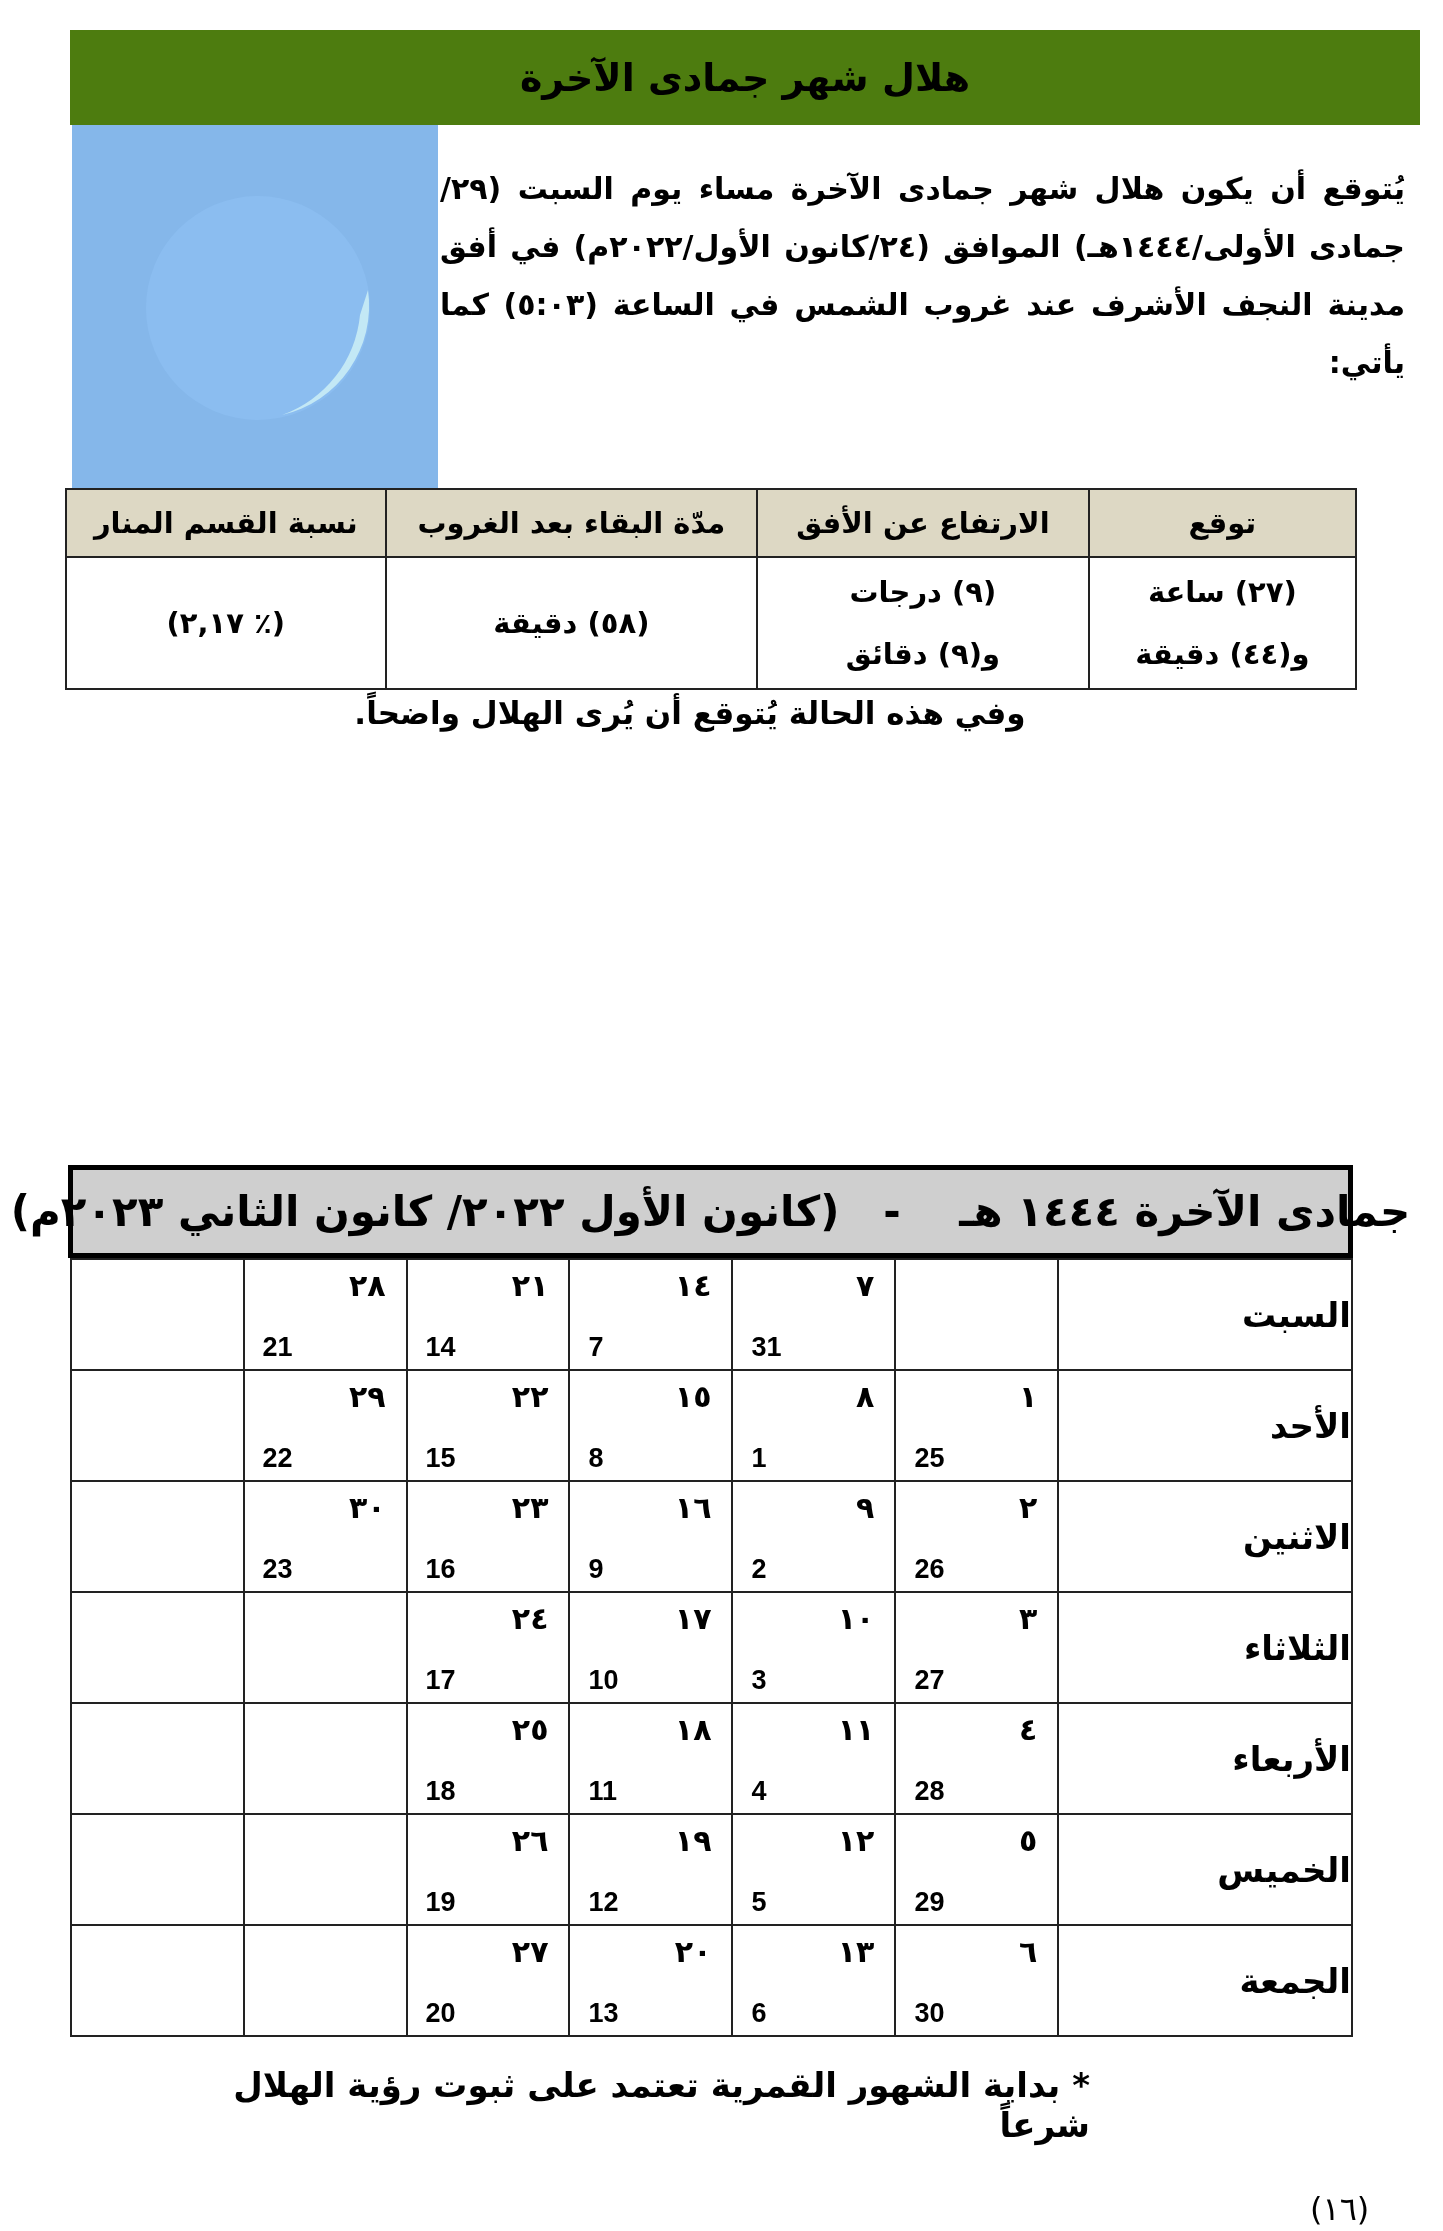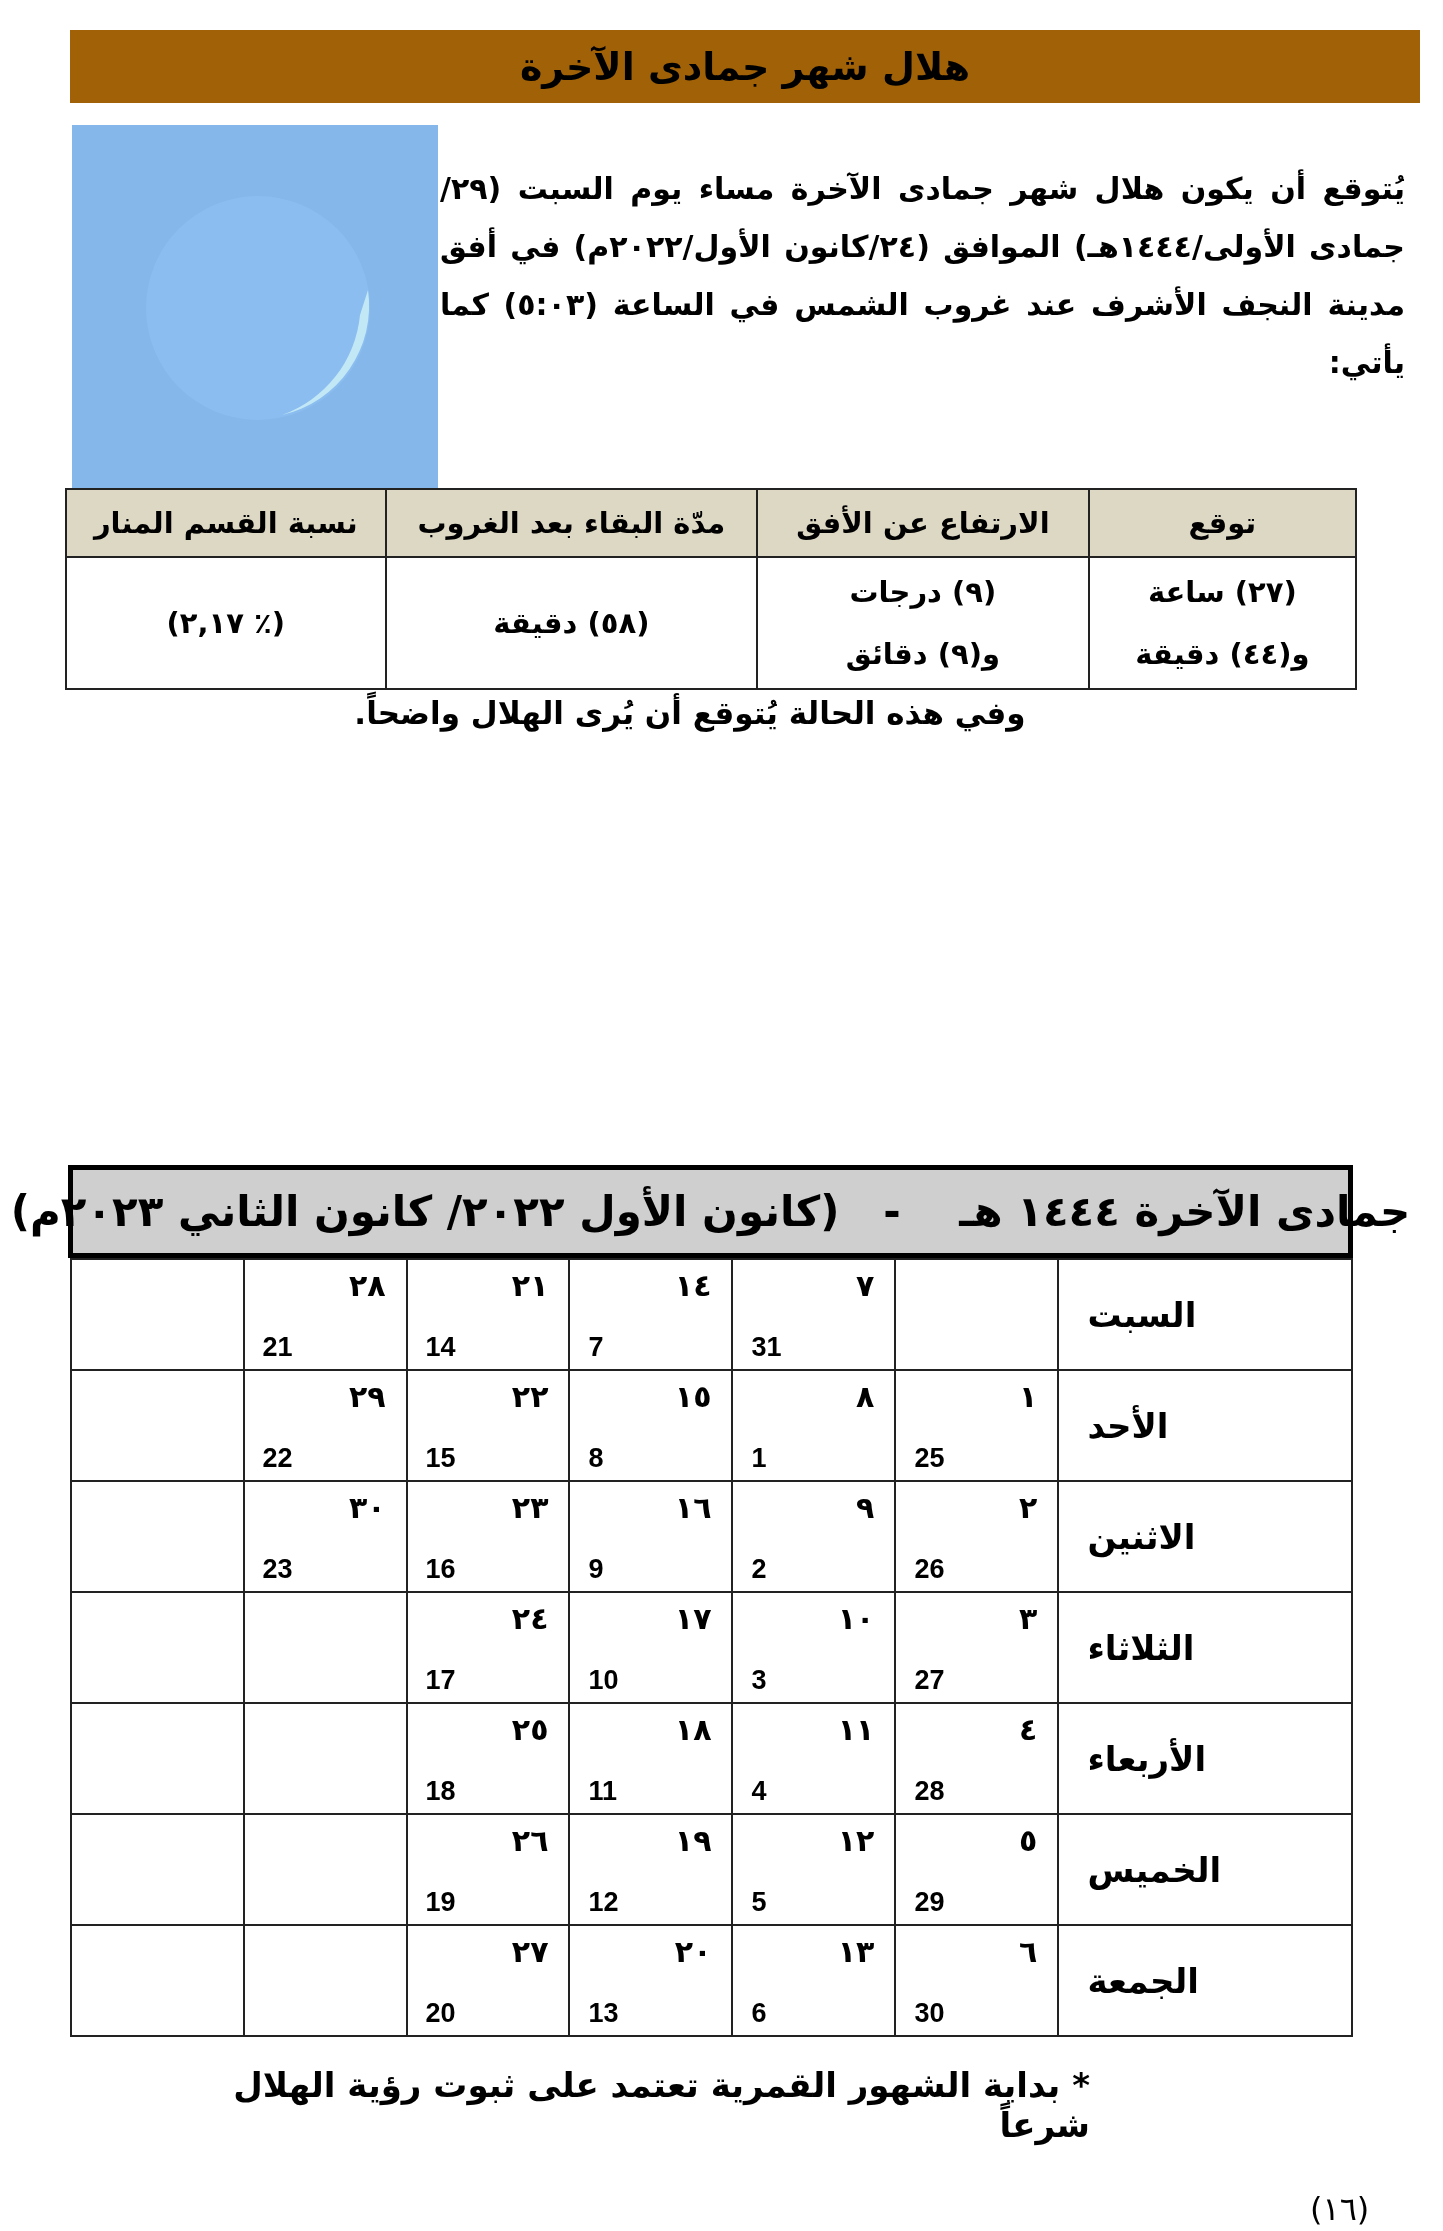--- a/index.html
+++ b/index.html
@@ -1,38 +1,38 @@
 <!DOCTYPE html>
 <html><head>
 <meta charset="utf-8">
 <style>
   html, body { margin: 0; padding: 0; background: #ffffff; }
   body { width: 1443px; height: 2231px; position: relative; overflow: hidden;
          font-family: "DejaVu Sans", "Liberation Sans", sans-serif; color: #000; }
   .abs { position: absolute; }
-  .title-bar { left: 70px; top: 30px; width: 1350px; height: 73px; background: #a16207;
+  .title-bar { left: 70px; top: 30px; width: 1350px; height: 95px; background: #4d7c0f;
                display: flex; align-items: center; justify-content: center; }
   .title-bar span { font-size: 38px; font-weight: bold; direction: rtl; }
   .moon-photo { left: 72px; top: 125px; width: 366px; height: 363px; background: #85b7ea; overflow: hidden; }
   .moon-photo svg { width: 100%; height: 100%; display: block; }
   .intro { left: 440px; top: 160px; width: 965px; direction: rtl; text-align: justify;
            font-size: 30px; font-weight: bold; line-height: 58px; }
   .intro .line-center { text-align: center; display: block; margin-top: 12px; padding-left: 80px; }
   table { border-collapse: collapse; }
   .info-table { left: 65px; top: 488px; width: 1292px; direction: rtl; }
   .info-table th, .info-table td { border: 2px solid #222; text-align: center; font-weight: bold; font-size: 29px; }
   .info-table th { background: #ddd8c4; height: 64px; }
   .info-table td { height: 128px; line-height: 62px; }
   .conclusion { left: 300px; top: 695px; width: 780px; text-align: center; direction: rtl; font-size: 31px; font-weight: bold; }
   .cal-title { left: 68px; top: 1165px; width: 1275px; height: 83px; background: #cfcfcf;
                border: 5px solid #000; display: flex; align-items: center; justify-content: center; direction: rtl; }
   .cal-title span { font-size: 42px; font-weight: bold; white-space: pre; }
   .cal-grid { left: 70px; top: 1258px; width: 1283px; direction: rtl; }
   .cal-grid td { border: 2px solid #222; height: 109px; vertical-align: top; position: relative; padding: 0; }
-  .cal-grid td.day { width: 283px; text-align: left; vertical-align: middle; font-size: 34px; font-weight: bold; padding-left: 28px; }
+  .cal-grid td.day { width: 283px; text-align: right; vertical-align: middle; font-size: 34px; font-weight: bold; padding-left: 28px; }
   .cal-grid td.cell { width: 162px; padding-left: 20px; }
   .cal-grid td.cell-last { width: 173px; }
   .hijri { position: absolute; right: 20px; top: 8px; font-size: 30px; font-weight: bold; letter-spacing: 6px; }
   .greg { position: absolute; left: 18px; bottom: 6px; font-size: 27px; font-weight: bold; font-family: "Liberation Sans", sans-serif; direction: ltr; }
   .footnote { left: 190px; top: 2065px; width: 900px; direction: rtl; text-align: right; font-size: 34px; font-weight: bold; }
   .page-number { left: 1310px; top: 2190px; width: 90px; font-size: 32px; font-weight: normal; }
 </style>
 </head>
 <body>
 

